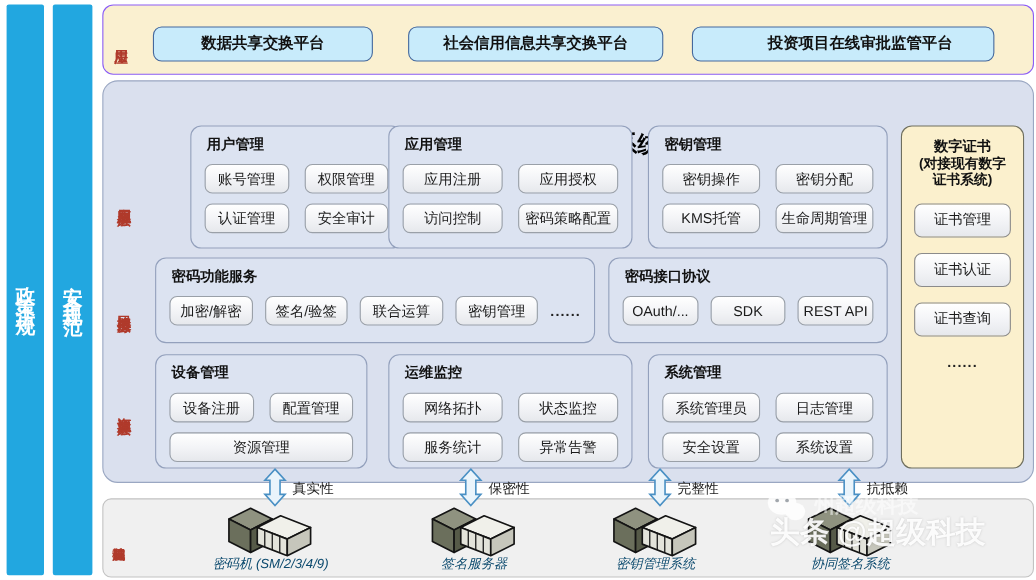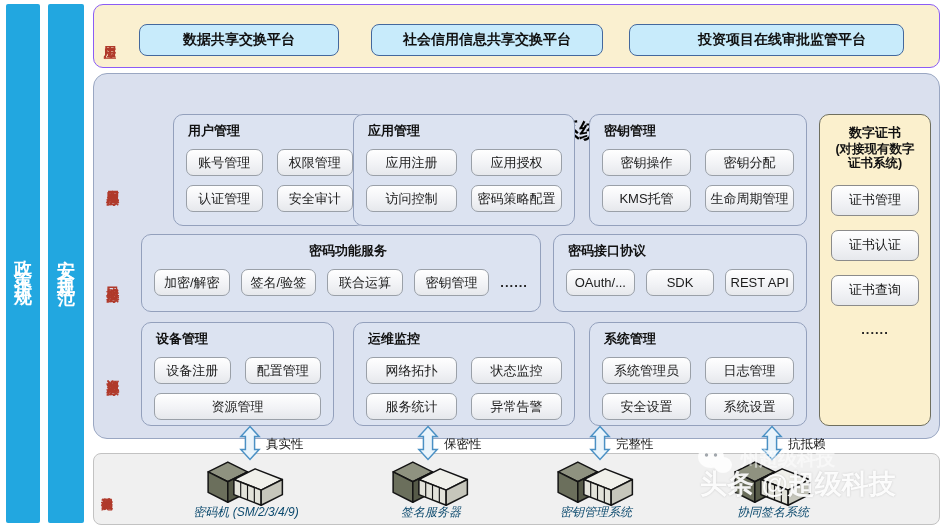--- a/index.html
+++ b/index.html
@@ -122,21 +122,21 @@
 
     <div id="cert">
       <div class="cert-title">数字证书</div>
       <div class="cert-sub">(对接现有数字证书系统)</div>
       <div class="cnode">证书管理</div>
       <div class="cnode">证书认证</div>
       <div class="cnode">证书查询</div>
       <div class="cdots">......</div>
     </div>
 
-    <div class="group" style="left:47px;top:160px;width:400px;height:78px;text-align:center;">
+    <div class="group" style="left:47px;top:160px;width:400px;height:78px;">
       <div class="gtitle">密码功能服务</div>
       <div class="brow" style="gap:11px;">
         <div class="node">加密/解密</div>
         <div class="node">签名/验签</div>
         <div class="node">联合运算</div>
         <div class="node">密钥管理</div>
         <span class="dots">......</span>
       </div>
     </div>
 

